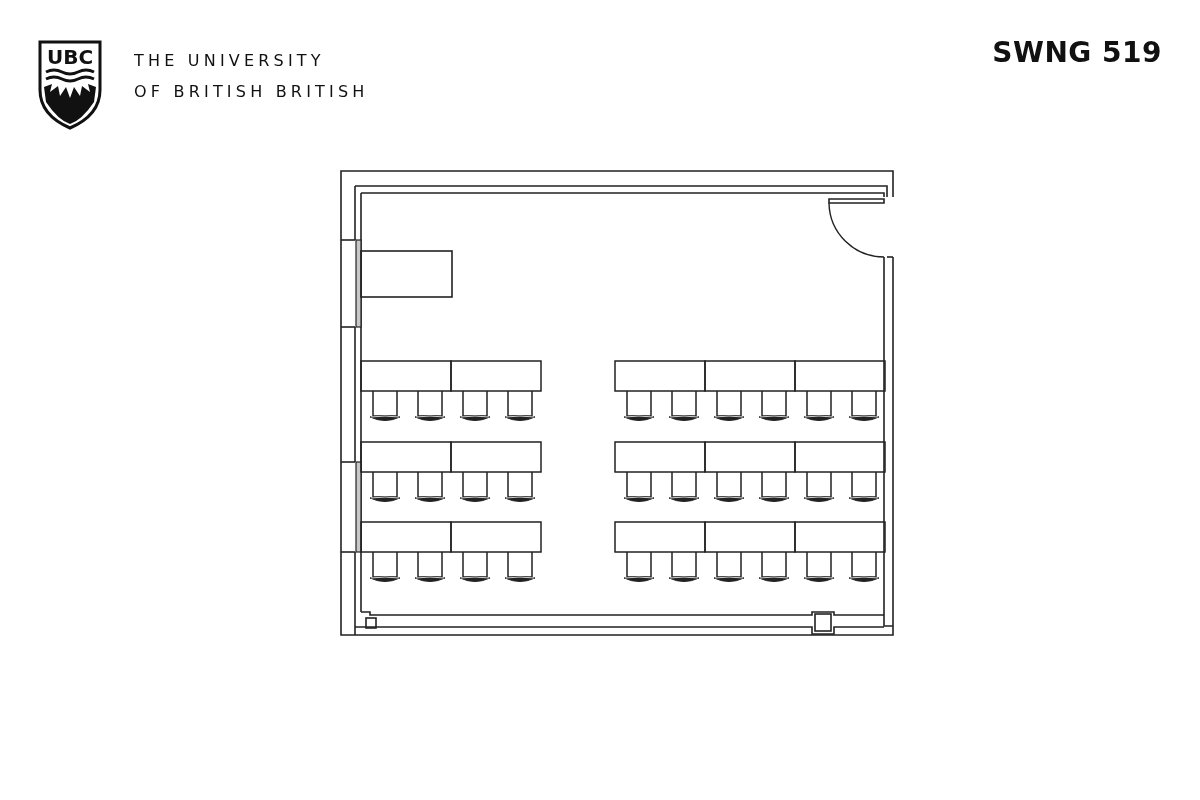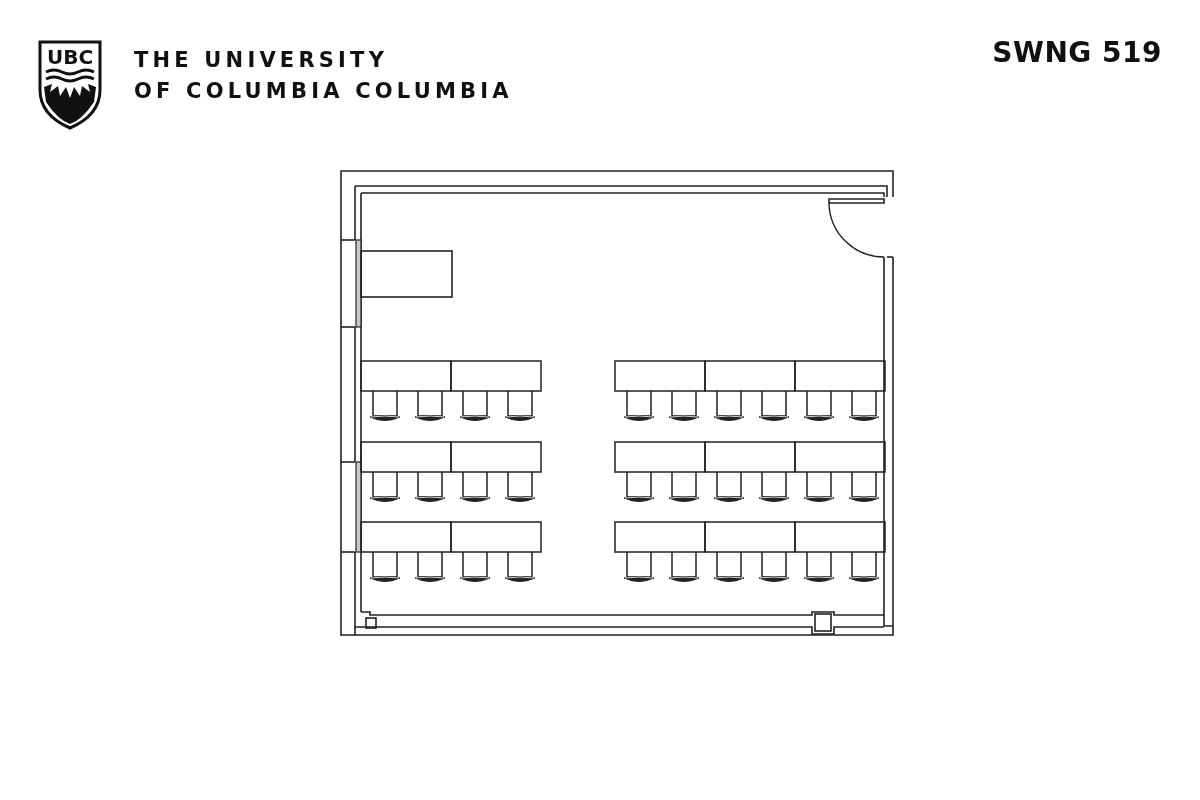--- a/index.html
+++ b/index.html
@@ -1,36 +1,36 @@
 <!DOCTYPE html>
 <html><head>
 <meta charset="utf-8">
 <style>
   html, body { margin:0; padding:0; background:#ffffff; }
   body { width:1200px; height:800px; position:relative; overflow:hidden; font-family:"DejaVu Sans", sans-serif; }
   .header-logo { position:absolute; left:38px; top:40px; width:64px; height:90px; }
-  .wordmark { position:absolute; left:134px; top:45px; color:#111; font-family:"DejaVu Sans", sans-serif; font-size:21px; letter-spacing:4.2px; line-height:31px; font-weight:700; }
+  .wordmark { position:absolute; left:134px; top:45px; color:#111; font-family:"DejaVu Sans", sans-serif; font-size:16px; letter-spacing:4.2px; line-height:31px; font-weight:400; }
   .wordmark div { white-space:nowrap; }
   .room-code { position:absolute; right:38px; top:36px; font-family:"DejaVu Sans", sans-serif; font-weight:bold; font-size:28px; color:#111; letter-spacing:0.5px; }
   .plan { position:absolute; left:0; top:0; }
 </style>
 </head>
 <body>
 
 <svg class="header-logo" viewBox="0 0 64 90" width="64" height="90">
   <path d="M2,2 H62 V50 Q62,75 32,88 Q2,75 2,50 Z" fill="#fff" stroke="#111" stroke-width="3"></path>
   <text x="32" y="24" text-anchor="middle" font-family="DejaVu Sans, sans-serif" font-weight="bold" font-size="20" fill="#111">UBC</text>
   <path d="M8,32 Q16,28 24,32 T40,32 T56,32" fill="none" stroke="#111" stroke-width="3"></path>
   <path d="M8,39 Q16,35 24,39 T40,39 T56,39" fill="none" stroke="#111" stroke-width="3"></path>
   <path d="M6,47 L14,44 L12,52 L20,46 L22,56 L28,47 L32,58 L36,47 L42,56 L44,46 L52,52 L50,44 L58,47 L56,62 Q44,80 32,84 Q20,80 8,62 Z" fill="#111"></path>
 </svg>
 
 <div class="wordmark">
   <div>THE UNIVERSITY</div>
-  <div>OF COLUMBIA COLUMBIA</div>
+  <div>OF BRITISH BRITISH</div>
 </div>
 
 <div class="room-code">SWNG 519</div>
 
 <svg class="plan" width="1200" height="800" viewBox="0 0 1200 800">
   <g fill="none" stroke="#222" stroke-width="1.6">
 
     <g>
       <path d="M893,197 L893,171 L341,171 L341,635 L893,635 L893,257"></path>
 

